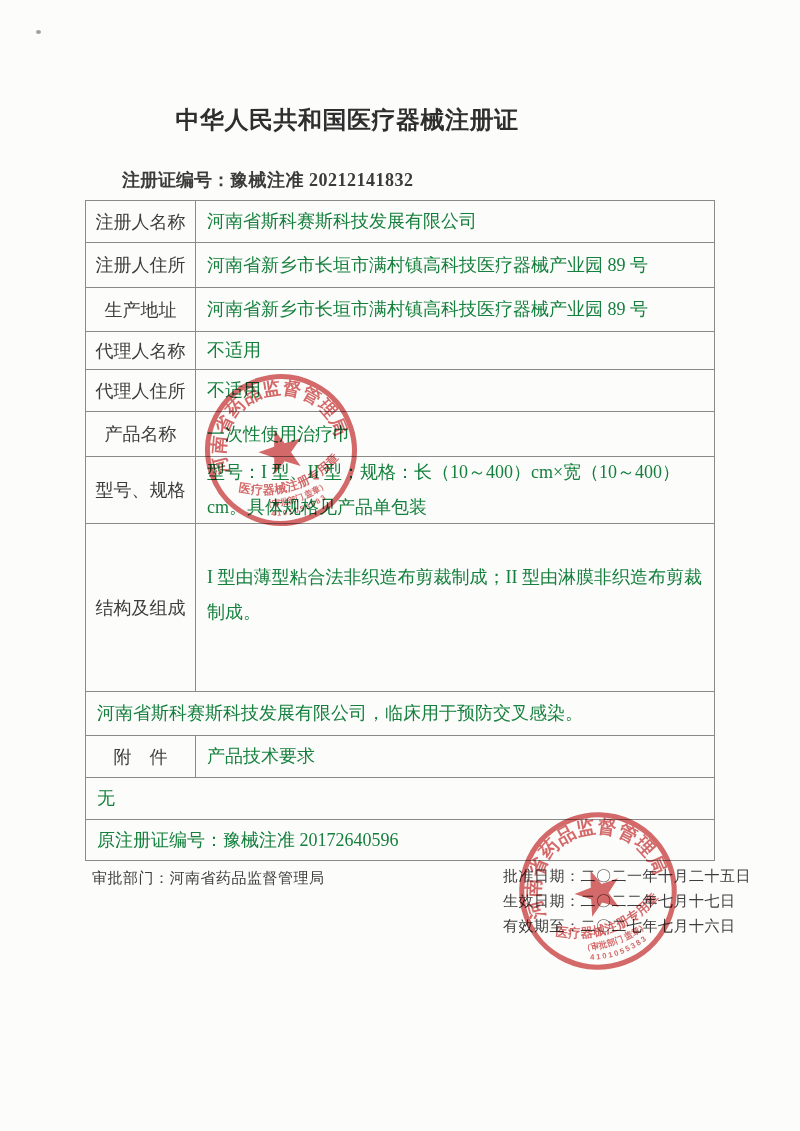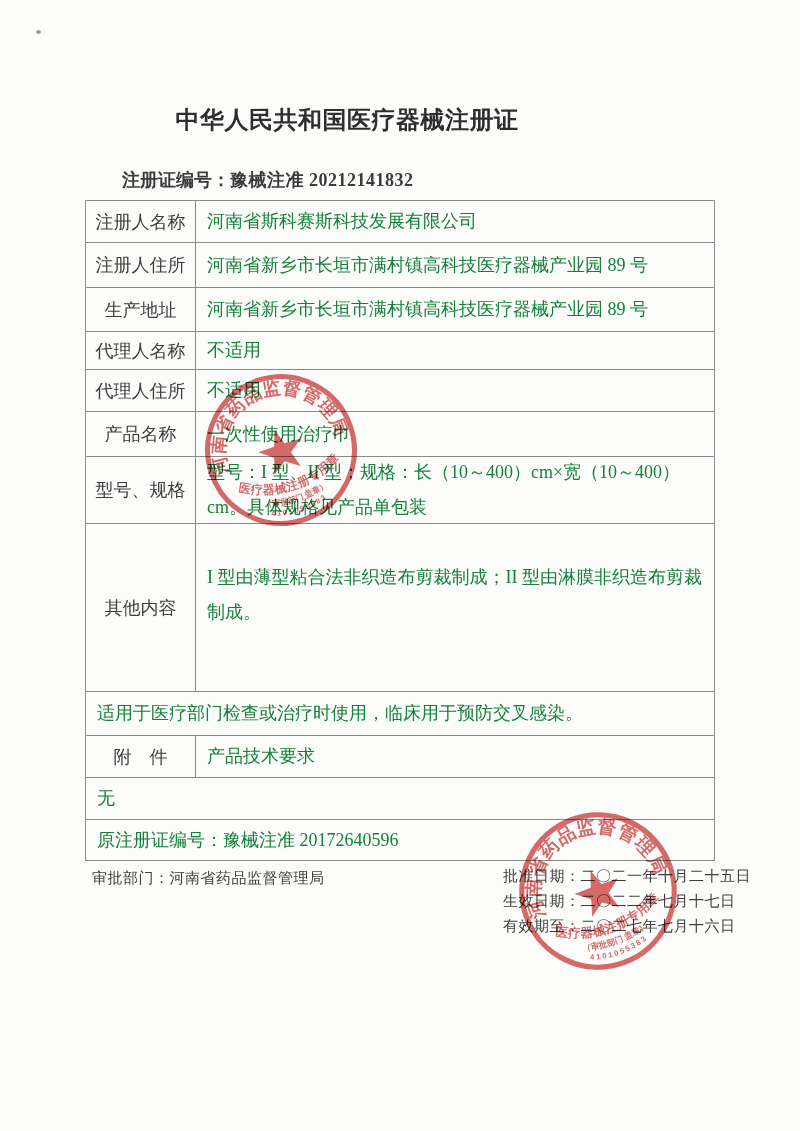--- a/index.html
+++ b/index.html
@@ -112,25 +112,25 @@
     </div>
     <div class="trow" style="height:45px">
       <div class="tlabel">产品名称</div>
       <div class="tvalue">一次性使用治疗巾</div>
     </div>
     <div class="trow" style="height:67px">
       <div class="tlabel">型号、规格</div>
       <div class="tvalue">型号：I 型、II 型；规格：长（10～400）cm×宽（10～400）cm。具体规格见产品单包装</div>
     </div>
     <div class="trow" style="height:168px">
-      <div class="tlabel">其他内容</div>
+      <div class="tlabel">结构及组成</div>
       <div class="tvalue top-align">I 型由薄型粘合法非织造布剪裁制成；II 型由淋膜非织造布剪裁制成。</div>
     </div>
     <div class="trow" style="height:44px">
-      <div class="tvalue">适用于医疗部门检查或治疗时使用，临床用于预防交叉感染。</div>
+      <div class="tvalue">河南省斯科赛斯科技发展有限公司，临床用于预防交叉感染。</div>
     </div>
     <div class="trow" style="height:42px">
       <div class="tlabel">附　件</div>
       <div class="tvalue">产品技术要求</div>
     </div>
     <div class="trow" style="height:42px">
       <div class="tvalue">无</div>
     </div>
     <div class="trow" style="height:40px">
       <div class="tvalue">原注册证编号：豫械注准 20172640596</div>

